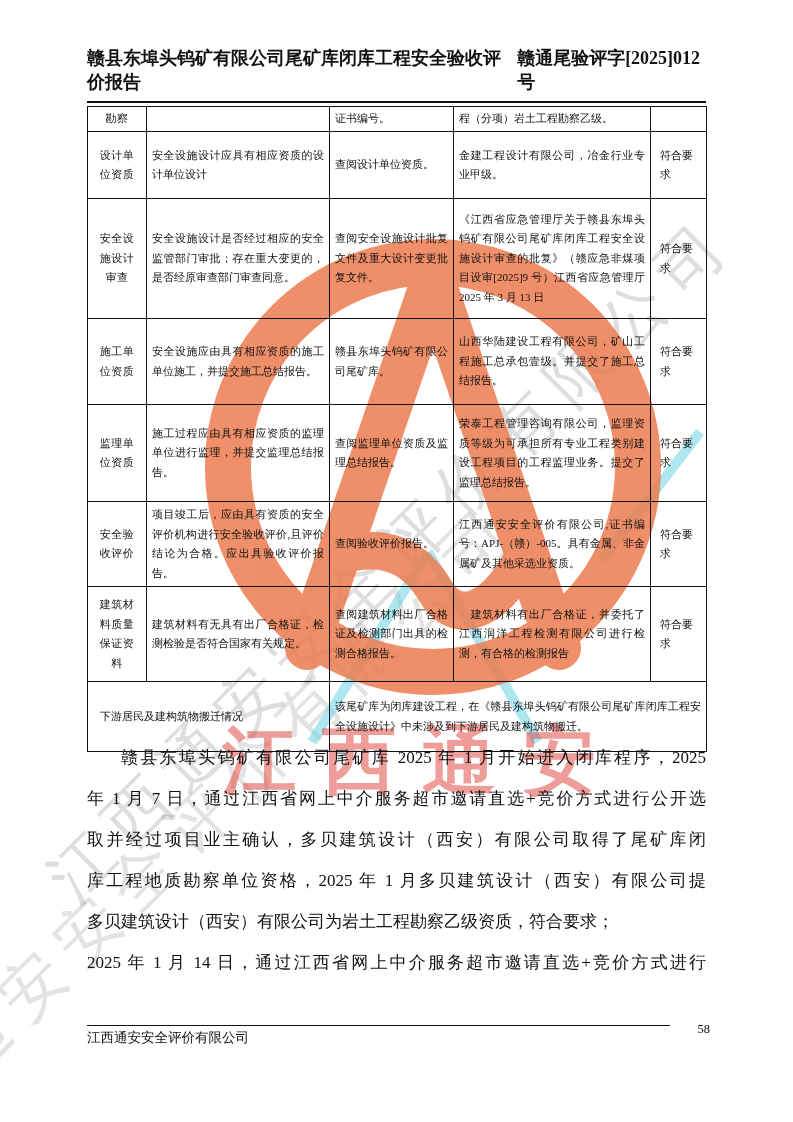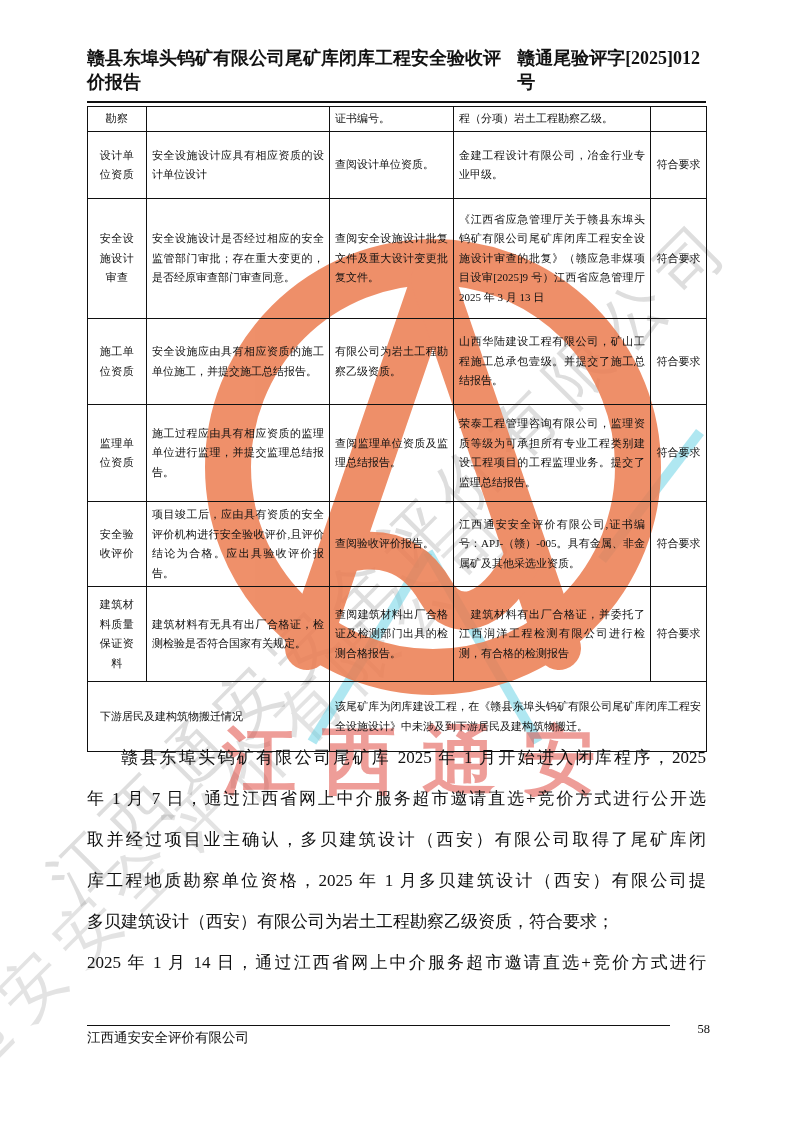--- a/index.html
+++ b/index.html
@@ -22,21 +22,21 @@
     position:absolute;left:87px;top:90px;width:619px;
     border-collapse:collapse;table-layout:fixed;
     font-size:11px;line-height:19.5px;margin-top:16px;
   }
   table.review td{
     border:1.5px solid #111;vertical-align:middle;
     padding:2px 5px;text-align:justify;text-justify:inter-ideograph;
     word-break:break-all;overflow:hidden;
   }
   table.review td.head{ text-align:center;padding:2px 11px;letter-spacing:0.5px; }
-  table.review td.concl{ text-align:center;padding:2px 2px; }
+  table.review td.concl{ text-align:left;padding:2px 9px; }
   table.review td.label-cell{ text-align:left;padding:2px 19px 2px 12px; }
 
   .body-text{position:absolute;left:87px;top:737px;width:619px;font-size:17px;}
   .body-text .line{height:41px;line-height:41px;white-space:nowrap;}
   .body-text .line.fill{text-align:justify;text-align-last:justify;white-space:normal;overflow:hidden;}
   .body-text .line.indent{text-indent:34px;}
 
   .footer-rule{position:absolute;left:87px;top:1025px;width:583px;border-top:1.5px solid #111;}
   .footer-company{position:absolute;left:87px;top:1029px;font-size:13.5px;}
   .footer-page{position:absolute;left:668px;top:1022px;width:42px;text-align:right;font-size:12.5px;}
@@ -99,21 +99,21 @@
         <tr style="height:120px">
           <td class="head">安全设施设计审查</td>
           <td>安全设施设计是否经过相应的安全监管部门审批；存在重大变更的，是否经原审查部门审查同意。</td>
           <td>查阅安全设施设计批复文件及重大设计变更批复文件。</td>
           <td>《江西省应急管理厅关于赣县东埠头钨矿有限公司尾矿库闭库工程安全设施设计审查的批复》（赣应急非煤项目设审[2025]9 号）江西省应急管理厅 2025 年 3 月 13 日</td>
           <td class="concl">符合要求</td>
         </tr>
         <tr style="height:86px">
           <td class="head">施工单位资质</td>
           <td>安全设施应由具有相应资质的施工单位施工，并提交施工总结报告。</td>
-          <td>有限公司为岩土工程勘察乙级资质。</td>
+          <td>赣县东埠头钨矿有限公司尾矿库。</td>
           <td>山西华陆建设工程有限公司，矿山工程施工总承包壹级。并提交了施工总结报告。</td>
           <td class="concl">符合要求</td>
         </tr>
         <tr style="height:97px">
           <td class="head">监理单位资质</td>
           <td>施工过程应由具有相应资质的监理单位进行监理，并提交监理总结报告。</td>
           <td>查阅监理单位资质及监理总结报告。</td>
           <td>荣泰工程管理咨询有限公司，监理资质等级为可承担所有专业工程类别建设工程项目的工程监理业务。提交了监理总结报告。</td>
           <td class="concl">符合要求</td>
         </tr>

